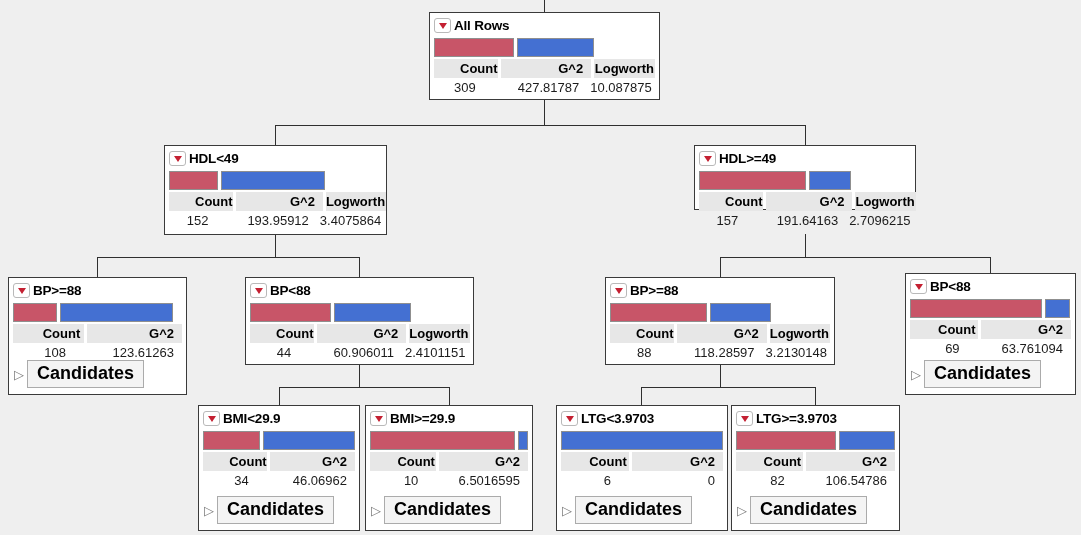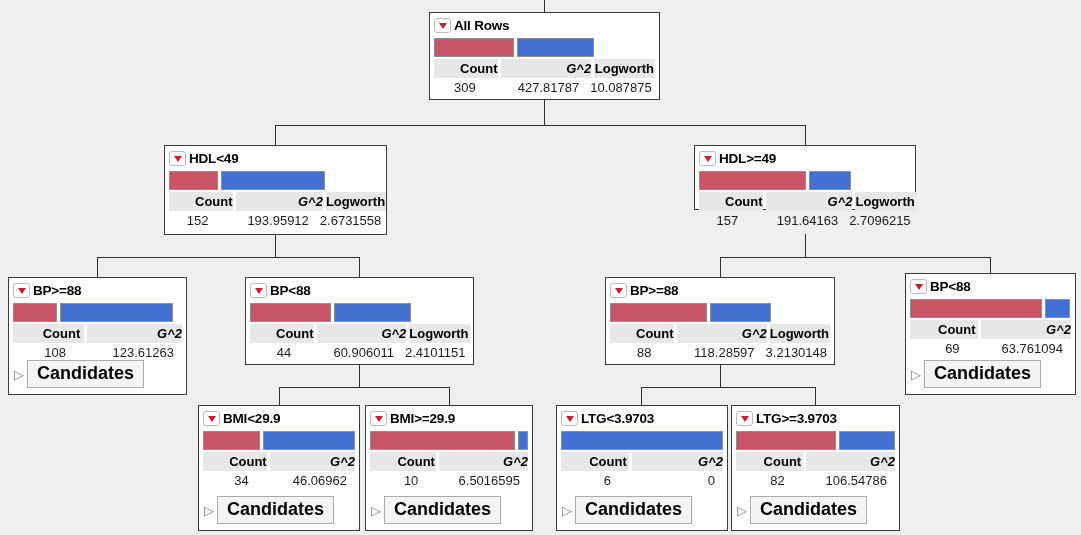--- a/index.html
+++ b/index.html
@@ -35,21 +35,21 @@
   .hdr-cell{background:var(--hdr-bg);font-weight:bold;font-size:13px;display:flex;align-items:center;}
   .val-row{height:18px;font-size:13px;color:#1c1c1c;}
   .val-cell{text-align:right;}
 
   
   .c3-a{flex:0 0 27%;} .c3-b{flex:0 0 41%;} .c3-c{flex:1 1 auto;}
   
   .c2-a{flex:0 0 42%;} .c2-b{flex:1 1 auto;}
 
   .hdr-cell.center{justify-content:center;padding-left:26px;}
-  .hdr-cell.right{justify-content:flex-end;font-style:italic;}
+  .hdr-cell.right{justify-content:flex-end;padding-right:8px;}
   .hdr-cell.right-sm{justify-content:flex-end;padding-right:1px;}
   .val-cell.pr-lg{padding-right:18px;}
   .val-cell.pr{padding-right:8px;}
   .val-cell.pr-sm{padding-right:4px;}
 
   .cand-row{position:absolute;left:5px;bottom:6px;display:flex;align-items:center;gap:3px;}
   .disc{color:#7a7a7a;font-size:13px;line-height:1;cursor:pointer;}
   .cand-btn{font-family:inherit;background:#f4f4f4;border:1px solid #ababab;font-weight:bold;
     font-size:18px;color:#000;padding:2px 9px 3px 9px;min-width:106px;text-align:left;cursor:pointer;}
 </style>
@@ -115,21 +115,21 @@
       <span class="seg seg-blue" style="width: 64%;"></span>
     </div>
     <div class="hdr-row">
       <span class="hdr-cell c3-a center">Count</span>
       <span class="hdr-cell c3-b right">G^2</span>
       <span class="hdr-cell c3-c right-sm">Logworth</span>
     </div>
     <div class="val-row">
       <span class="val-cell c3-a pr-lg">152</span>
       <span class="val-cell c3-b pr">193.95912</span>
-      <span class="val-cell c3-c pr-sm">2.6731558</span>
+      <span class="val-cell c3-c pr-sm">3.4075864</span>
     </div>
   </div>
 
   <div class="node" style="left:694px;top:145px;width:222px;height:65px">
     <div class="title-row">
       <span class="menu-btn">
           <span class="menu-tri"></span>
         </span>
       <span class="node-title">HDL&gt;=49</span>
     </div>

